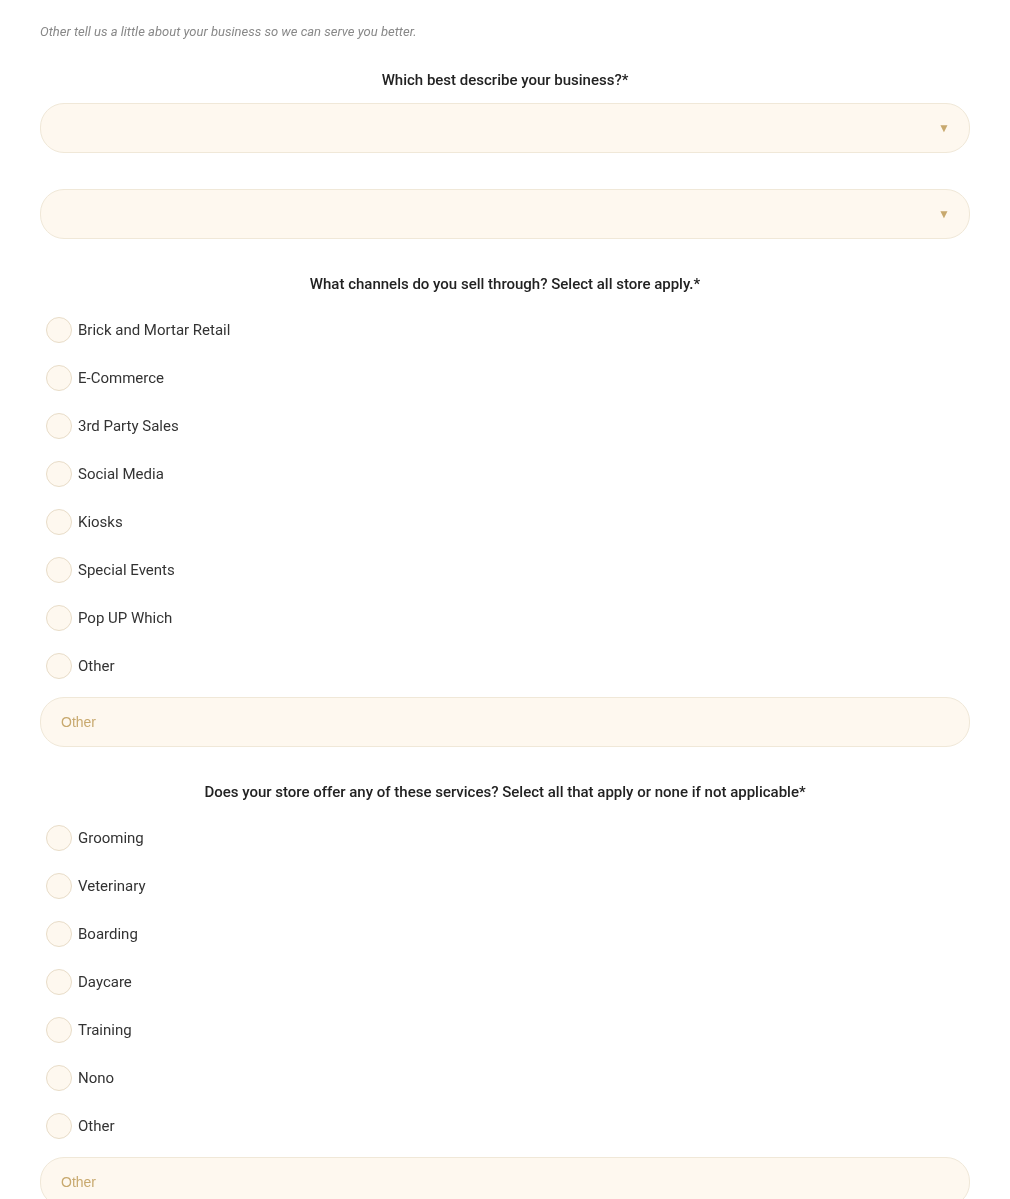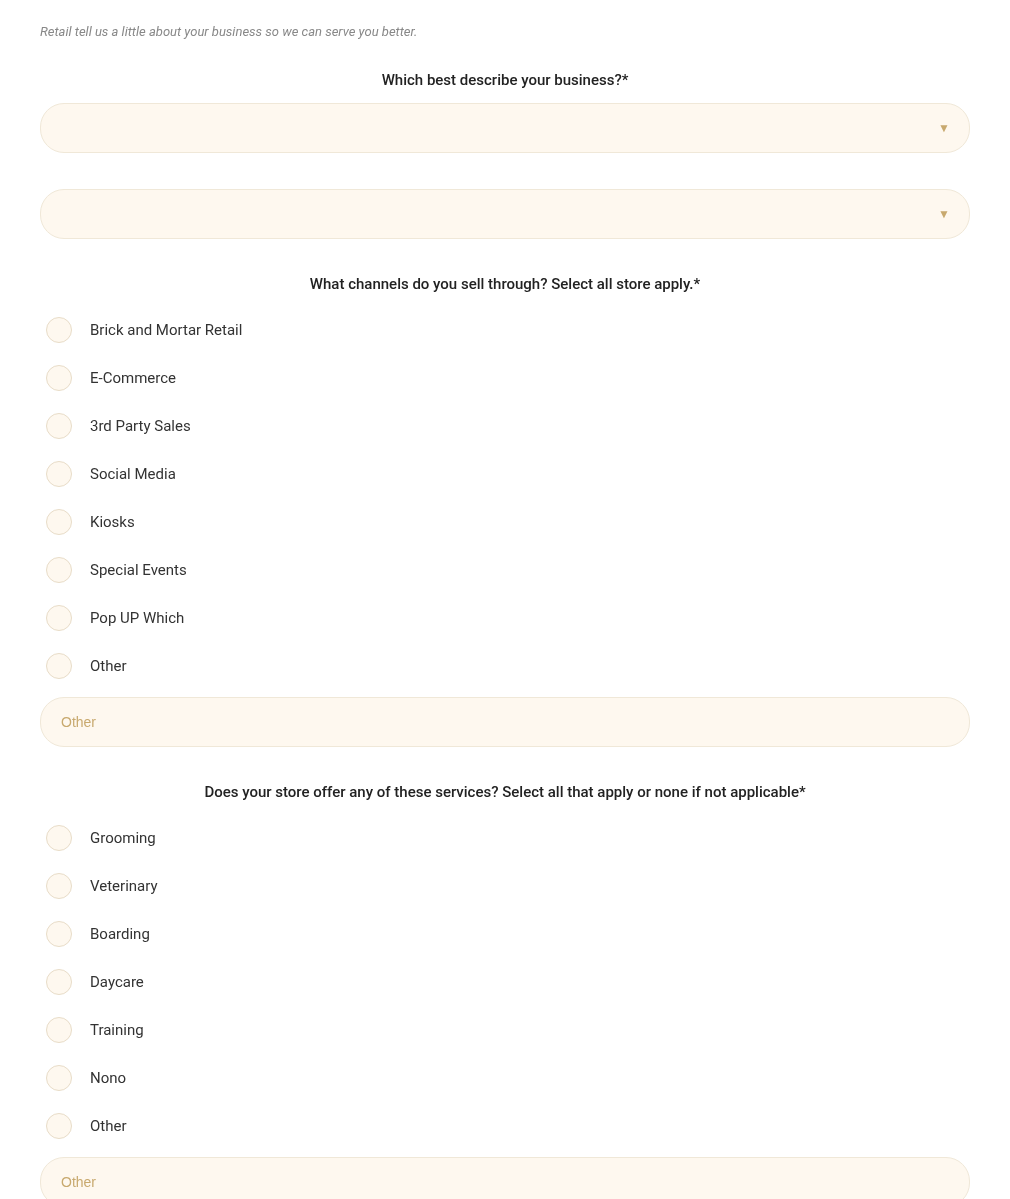--- a/index.html
+++ b/index.html
@@ -66,21 +66,21 @@
 
     .checkbox-list {
       display: flex;
       flex-direction: column;
       gap: 2px;
     }
 
     .checkbox-item {
       display: flex;
       align-items: center;
-      gap: 18px;
+      gap: 6px;
       padding: 10px 6px;
     }
 
     .checkbox-circle {
       width: 26px;
       height: 26px;
       border-radius: 50%;
       background: #fef8ef;
       border: 1.5px solid #e8dcc8;
       flex-shrink: 0;
@@ -107,21 +107,21 @@
       margin-top: 8px;
     }
 
     .text-input::placeholder {
       color: #c8a96e;
     }
   </style>
 </head>
 <body>
 
-<p class="subtitle">Retail tell us a little about your business so we can serve you better.</p>
+<p class="subtitle">Other tell us a little about your business so we can serve you better.</p>
 
 <div class="section">
   <div class="question-label">Which best describe your business?*</div>
   <div class="dropdown-wrapper">
     <select class="dropdown-select">
       <option value=""></option>
     </select>
     <span class="dropdown-arrow">▼</span>
   </div>
 </div>

